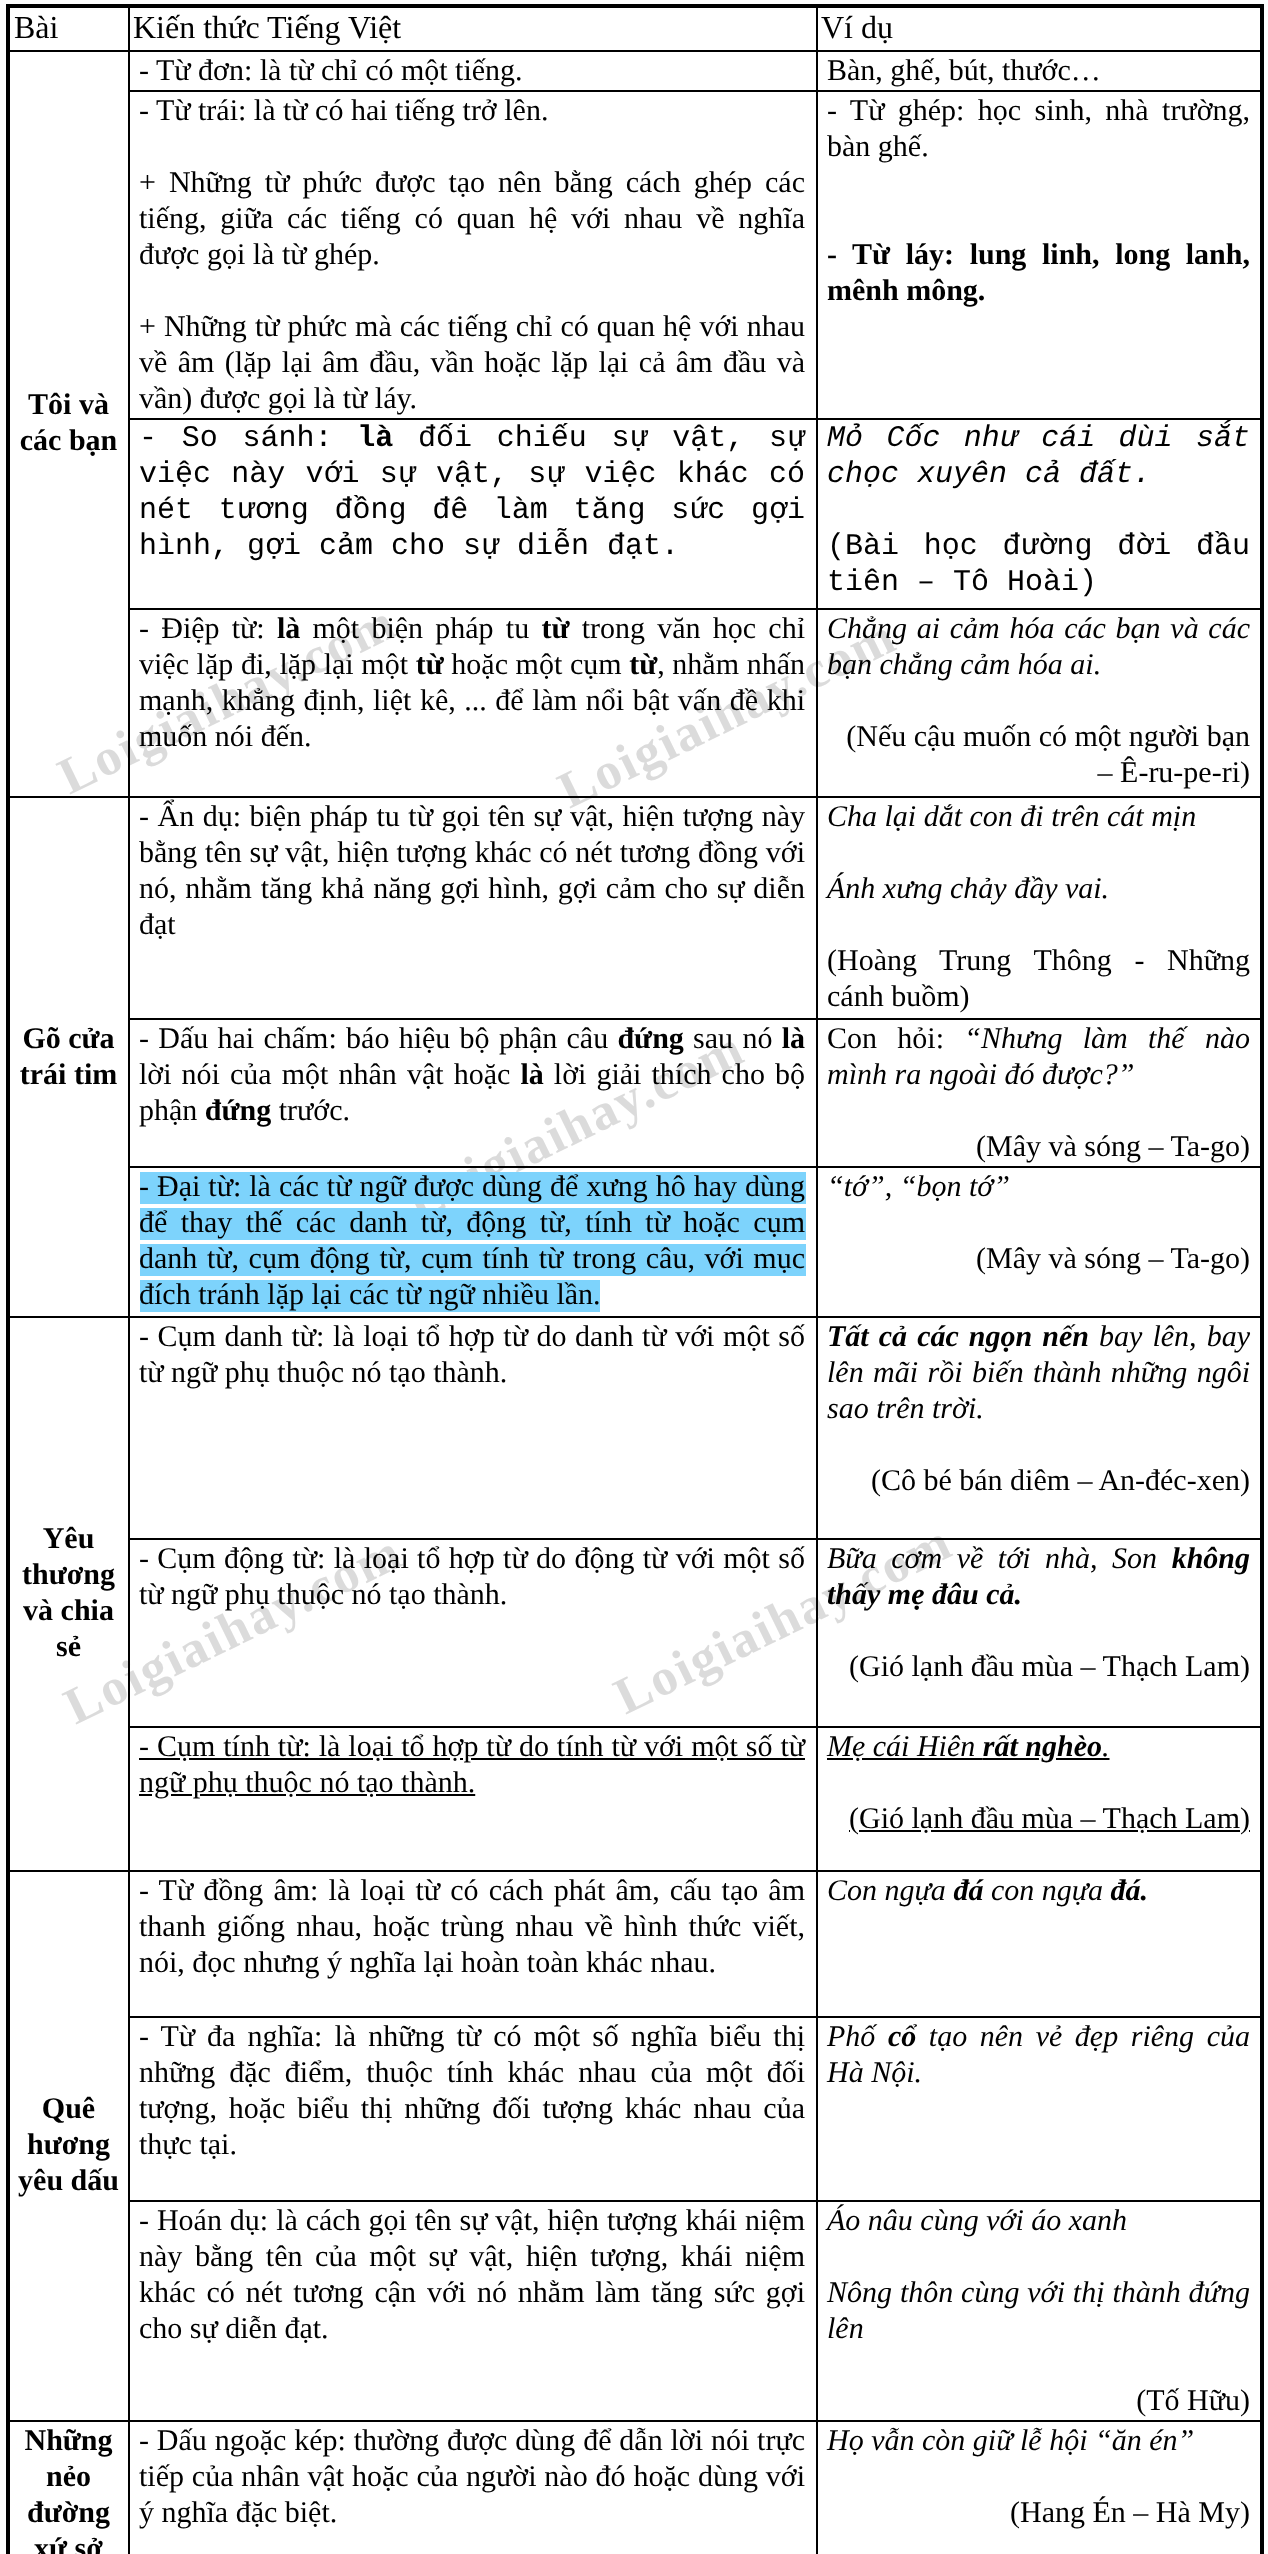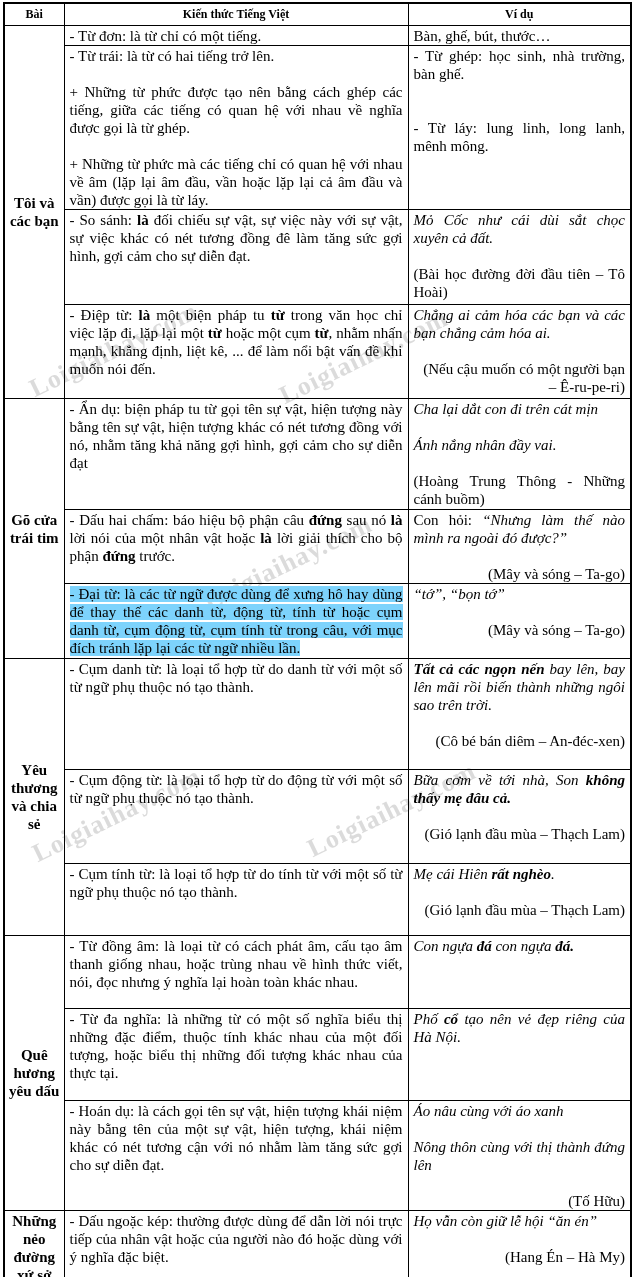--- a/index.html
+++ b/index.html
@@ -38,39 +38,39 @@
   th, td {
     border:1px solid #000;
     vertical-align:top;
     font-size:15px;
     line-height:18px;
     padding:1px 5px 0 5px;
     overflow:hidden;
     background:transparent;
   }
   th {
-    font-size:12px;
+    font-size:16px;
     line-height:19px;
-    font-weight:bold;
-    text-align:center;
+    font-weight:normal;
+    text-align:left;
     padding:1px 2px;
   }
   td.lesson {
     font-weight:bold;
     text-align:center;
     vertical-align:middle;
     padding:1px 2px;
   }
   td.k p, td.e p { margin:0; }
   td.k p { text-align:justify; }
   td.e p { text-align:justify; }
   p.right  { text-align:right !important; }
   p.center { text-align:left; }
   p.gap1 { margin-top:18px !important; }
-  p.gap2 { margin-top:36px !important; }
+  p.gap2 { margin-top:36px !important;font-weight:bold; }
   span.b { font-weight:bold; }
   span.i { font-style:italic; }
   span.hl { background:#7dd3fc; }
 </style>
 </head>
 <body>
 
 <div class="page">
   <div class="wm-layer">
       <span class="wm" style="left: 22px; top: 335px;">Loigiaihay.com</span>
@@ -106,21 +106,21 @@
           <td class="k">
             <p><span>- Từ trái: là từ có hai tiếng trở lên.</span></p>
             <p class="gap1"><span>+ Những từ phức được tạo nên bằng cách ghép các tiếng, giữa các tiếng có quan hệ với nhau về nghĩa được gọi là từ ghép.</span></p>
             <p class="gap1"><span>+ Những từ phức mà các tiếng chỉ có quan hệ với nhau về âm (lặp lại âm đầu, vần hoặc lặp lại cả âm đầu và vần) được gọi là từ láy.</span></p>
           </td>
           <td class="e">
             <p><span>- Từ ghép: học sinh, nhà trường, bàn ghế.</span></p>
             <p class="gap2"><span>- Từ láy: lung linh, long lanh, mênh mông.</span></p>
           </td>
         </tr>
-        <tr style="height: 95px;">
+        <tr style="height: 95px; font-family: Liberation Mono, monospace;">
           <td class="k">
             <p><span>- So sánh: </span><span class="b">là</span><span> đối chiếu sự vật, sự việc này với sự vật, sự việc khác có nét tương đồng đê làm tăng sức gợi hình, gợi cảm cho sự diễn đạt.</span></p>
           </td>
           <td class="e">
             <p><span class="i">Mỏ Cốc như cái dùi sắt chọc xuyên cả đất.</span></p>
             <p class="gap1"><span>(Bài học đường đời đầu tiên – Tô Hoài)</span></p>
           </td>
         </tr>
         <tr style="height: 94px;">
           <td class="k">
@@ -131,21 +131,21 @@
             <p class="right gap1"><span>(Nếu cậu muốn có một người bạn – Ê-ru-pe-ri)</span></p>
           </td>
         </tr>
         <tr style="height: 111px;">
           <td class="lesson" rowspan="3">Gõ cửa trái tim</td>
           <td class="k">
             <p><span>- Ẩn dụ: biện pháp tu từ gọi tên sự vật, hiện tượng này bằng tên sự vật, hiện tượng khác có nét tương đồng với nó, nhằm tăng khả năng gợi hình, gợi cảm cho sự diễn đạt</span></p>
           </td>
           <td class="e">
             <p><span class="i">Cha lại dắt con đi trên cát mịn</span></p>
-            <p class="gap1"><span class="i">Ánh nắng nhân đầy vai.</span></p>
+            <p class="gap1"><span class="i">Ánh xưng chảy đầy vai.</span></p>
             <p class="gap1"><span>(Hoàng Trung Thông - Những cánh buồm)</span></p>
           </td>
         </tr>
         <tr style="height: 72px; padding-left: 36px;">
           <td class="k">
             <p><span>- Dấu hai chấm: báo hiệu bộ phận câu </span><span class="b">đứng</span><span> sau nó </span><span class="b">là</span><span> lời nói của một nhân vật hoặc </span><span class="b">là</span><span> lời giải thích cho bộ phận </span><span class="b">đứng</span><span> trước.</span></p>
           </td>
           <td class="e">
             <p><span>Con hỏi: </span><span class="i">“Nhưng làm thế nào mình ra ngoài đó được?”</span></p>
             <p class="right gap1"><span>(Mây và sóng – Ta-go)</span></p>
@@ -172,21 +172,21 @@
         </tr>
         <tr style="height: 94px;">
           <td class="k">
             <p><span>- Cụm động từ: là loại tổ hợp từ do động từ với một số từ ngữ phụ thuộc nó tạo thành.</span></p>
           </td>
           <td class="e">
             <p><span class="i">Bữa cơm về tới nhà, Son </span><span class="b i">không thấy mẹ đâu cả.</span></p>
             <p class="right gap1"><span>(Gió lạnh đầu mùa – Thạch Lam)</span></p>
           </td>
         </tr>
-        <tr style="height: 72px;">
+        <tr style="height: 72px; text-decoration: underline;">
           <td class="k">
             <p><span>- Cụm tính từ: là loại tổ hợp từ do tính từ với một số từ ngữ phụ thuộc nó tạo thành.</span></p>
           </td>
           <td class="e">
             <p><span class="i">Mẹ cái Hiên </span><span class="b i">rất nghèo</span><span class="i">.</span></p>
             <p class="right gap1"><span>(Gió lạnh đầu mùa – Thạch Lam)</span></p>
           </td>
         </tr>
         <tr style="height: 73px;">
           <td class="lesson" rowspan="3">Quê hương yêu dấu</td>

